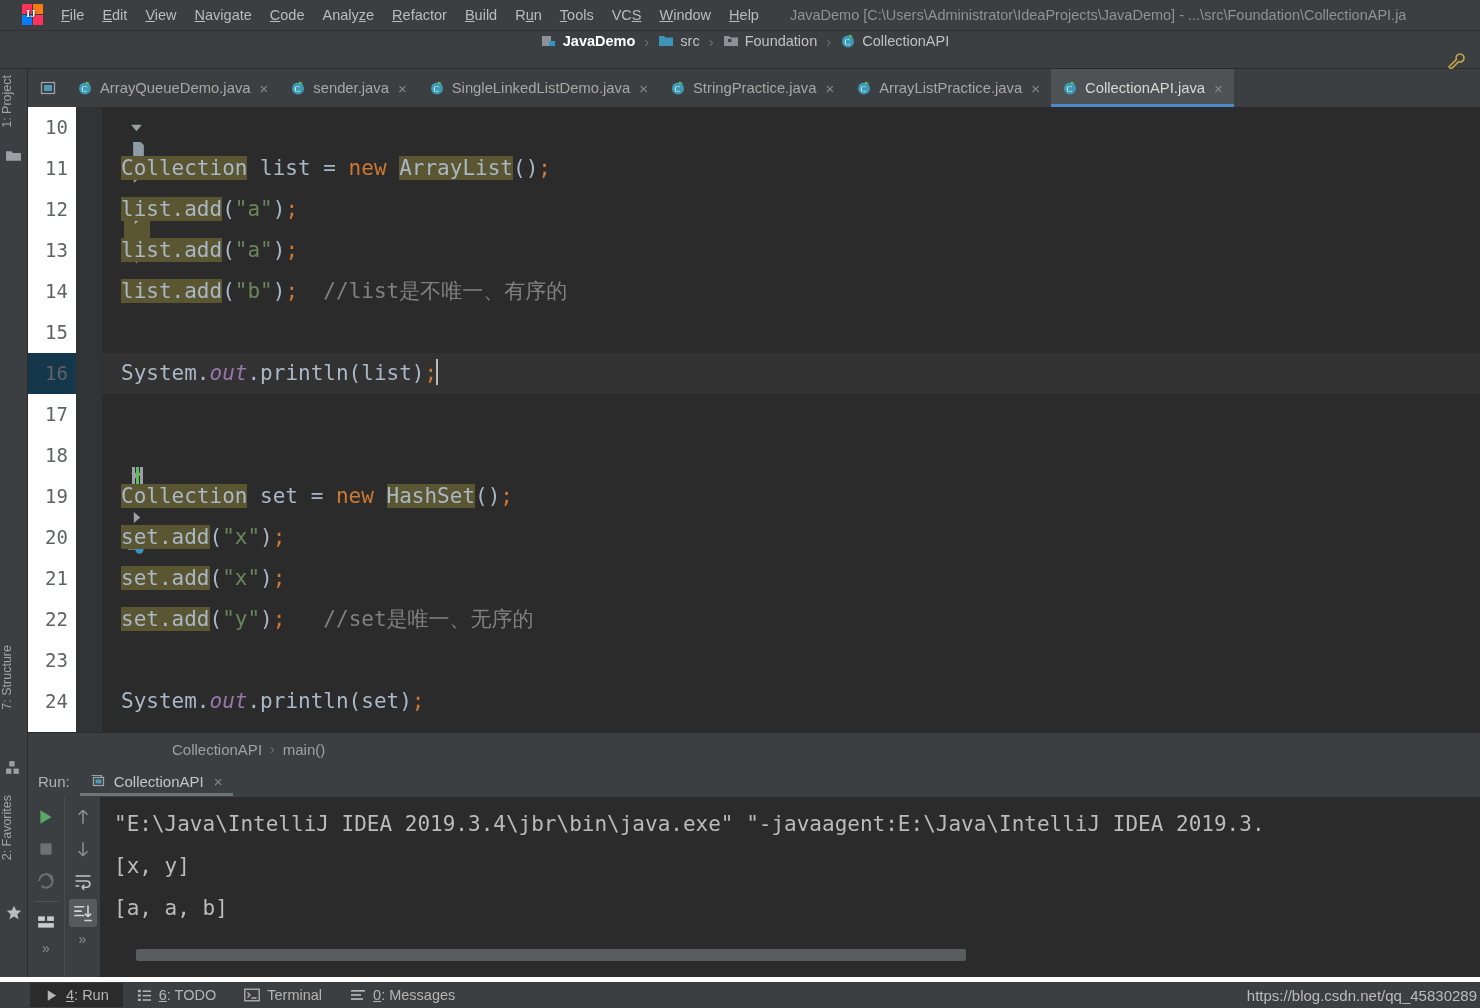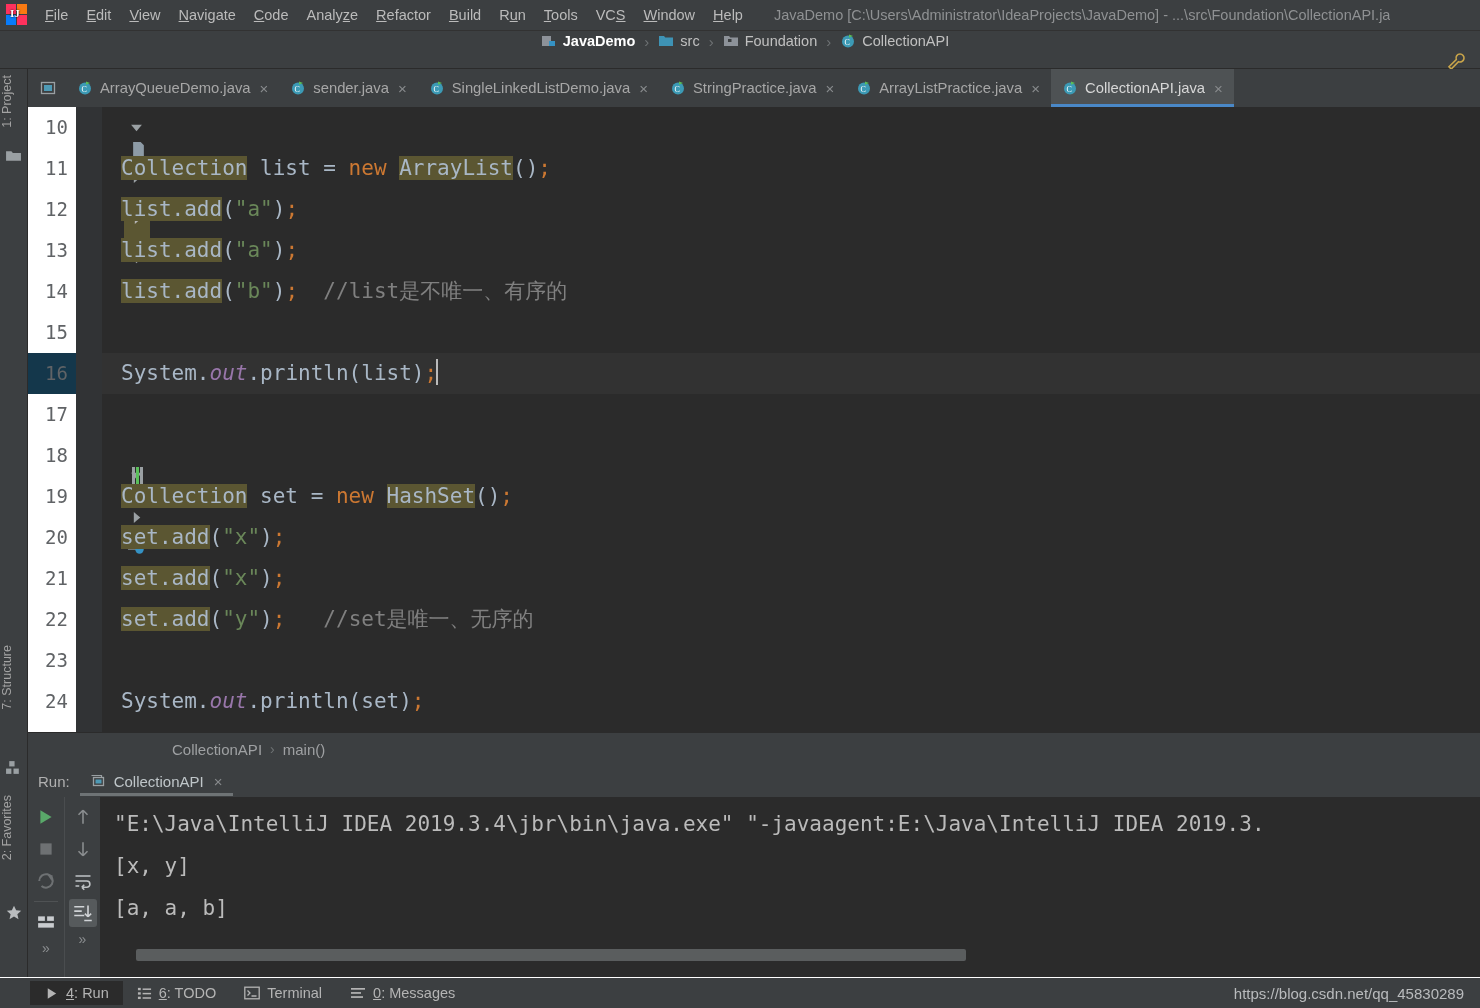--- a/index.html
+++ b/index.html
@@ -9,20 +9,21 @@
     font-family: "Liberation Sans", sans-serif;
     overflow: hidden;
   }
   #app { position: relative; width: 1480px; height: 1008px; }
 
   
   .menubar {
     position: absolute; top: 0; left: 0; width: 1480px; height: 31px;
     background: #3c3f41; display: flex; align-items: center;
     border-bottom: 1px solid #323232;
+    padding-left: 16px;
   }
   .ij-logo { width: 22px; height: 22px; margin: 0 8px 0 6px; position: relative; flex: none; }
   .ij-logo .sq { position:absolute; width: 10px; height: 10px; }
   .ij-logo .s1 { left:0; top:0; background:#fe315d; }
   .ij-logo .s2 { left:11px; top:0; background:#f97a12; }
   .ij-logo .s3 { left:0; top:11px; background:#087cfa; }
   .ij-logo .s4 { left:11px; top:11px; background:#fe315d; }
   .ij-logo .ij { position:absolute; left:4px; top:3px; color:#fff; font-size:11px;
                  font-weight:bold; font-family:"Liberation Serif",serif; z-index:2;
                  text-shadow: 0 0 2px #000;}
@@ -177,30 +178,30 @@
   }
   .hscroll {
     position: absolute; left: 36px; bottom: 16px; width: 830px; height: 12px;
     background: #5a5d5e; border-radius: 2px;
   }
 
   
   .statusbar {
     position: absolute; bottom: 0; left: 0; width: 1480px; height: 31px;
     background: #3c3f41; display: flex; align-items: center; padding-left: 30px;
-    border-top: 1px solid #ffffff;
+    border-top: 5px solid #ffffff;
   }
   .sb-item {
     display: flex; align-items: center; gap: 7px; padding: 4px 14px;
     color: #b4b4b4; font-size: 14.5px; white-space: nowrap;
   }
   .sb-item.active { background: #2b2b2b; }
   .sb-item u { text-decoration: underline; }
   .watermark {
-    margin-left: auto; color: #b9bbbd; font-size: 15px; padding-right: 16px;
+    margin-left: auto; color: #b9bbbd; font-size: 15px; padding-right: 3px;
     white-space: nowrap;
   }
   .wrench { color: #9aa0a6; font-size: 16px; }
 </style>
 </head>
 <body>
 
 <div id="app">
 
   <div class="menubar">

